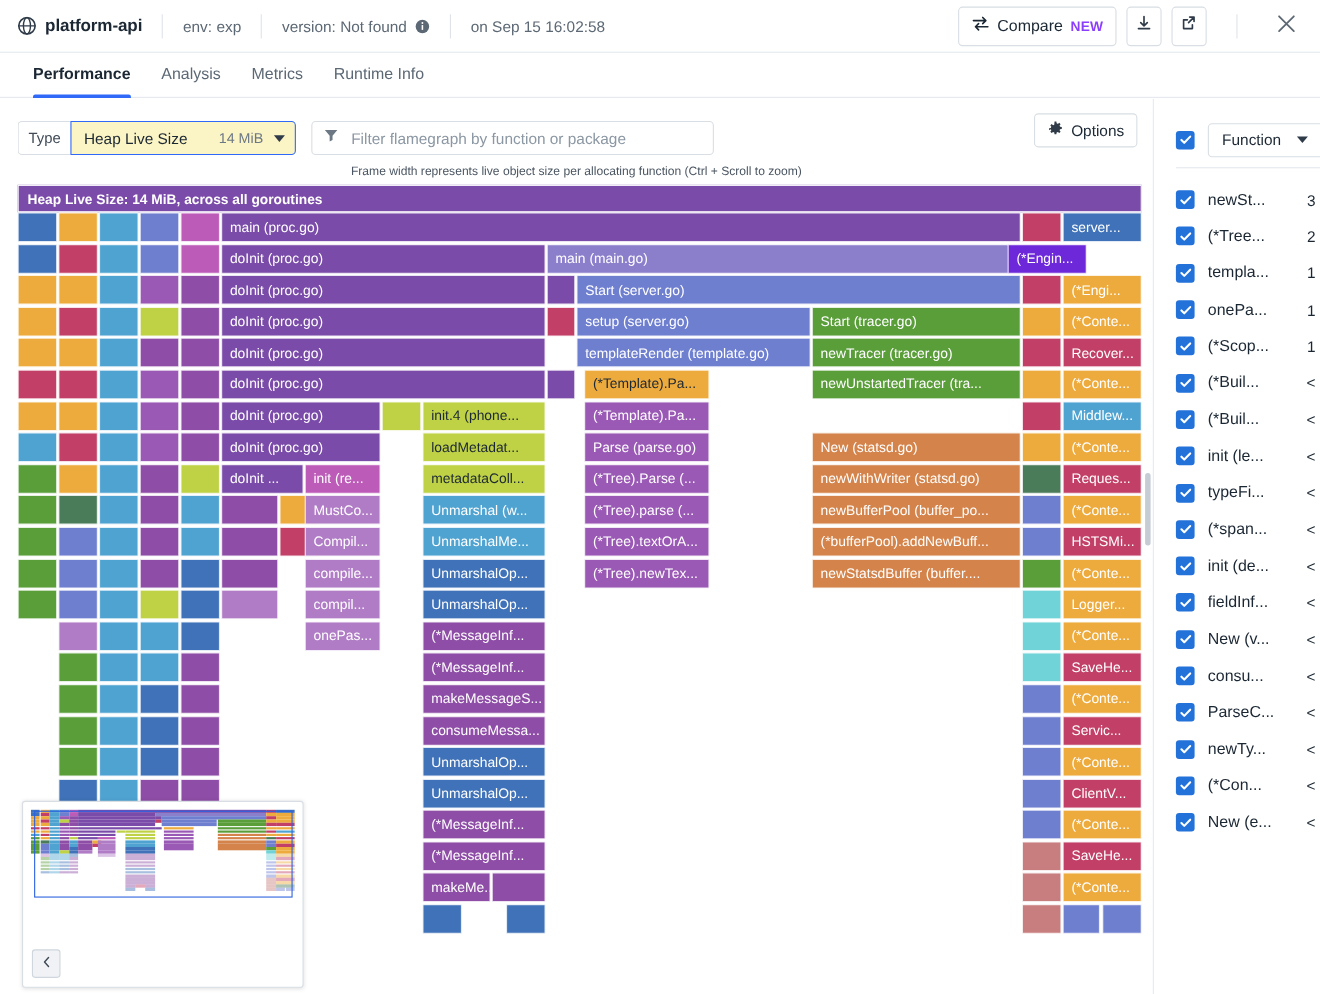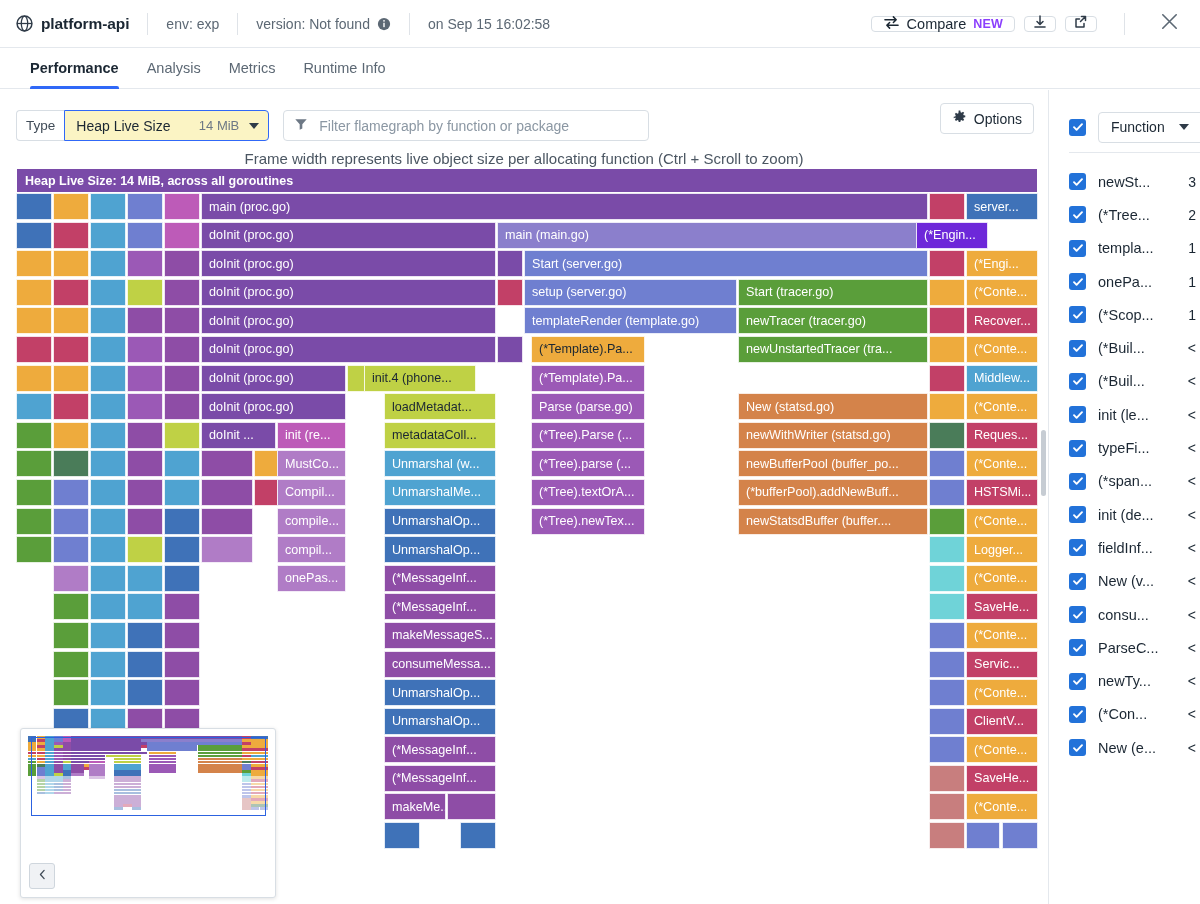--- a/index.html
+++ b/index.html
@@ -21,21 +21,21 @@
   }
   .hdr-left { display: flex; align-items: center; gap: 0; flex: 1 1 auto; min-width: 0; }
   .globe-icon { width: 17px; height: 17px; margin-right: 8px; flex: none; }
   .app-title { font-size: 15.5px; font-weight: bold; color: #1b2733; letter-spacing: -0.1px; }
   .hdr-sep { width: 1px; height: 22px; background: #dfe3e8; margin: 0 18px; flex: none; }
   .hdr-meta { font-size: 14px; color: #5c6874; white-space: nowrap; }
   .info-icon { width: 14px; height: 14px; margin-left: 7px; vertical-align: -2px; }
   .hdr-right { display: flex; align-items: center; gap: 9px; flex: none; }
   .btn {
     border: 1px solid #d8dee4; background: #fff; border-radius: 4px;
-    height: 16px; display: flex; align-items: center; justify-content: center;
+    height: 36px; display: flex; align-items: center; justify-content: center;
     cursor: pointer; padding: 0 11px; gap: 7px;
   }
   .btn-compare { font-size: 14.5px; color: #1b2733; }
   .badge-new { color: #8b3ffd; font-weight: bold; font-size: 12.5px; letter-spacing: 0.2px; }
   .icon-btn { width: 32px; padding: 0; }
   .close-x { width: 34px; height: 34px; cursor: pointer; display:flex; align-items:center; justify-content:center; }
 
   
   .tabs { height: 41px; display: flex; align-items: stretch; border-bottom: 1px solid #e4e8ed; padding-left: 16px; gap: 0; }
   .tab {
@@ -74,21 +74,21 @@
     border: 1px solid #d8dee4; border-radius: 4px; background: #fff;
     display: flex; align-items: center; padding: 0 10px; gap: 9px;
   }
   .filter-input {
     border: none; outline: none; font-size: 14px; color: #1b2733;
     width: 100%; background: transparent; font-family: "Liberation Sans", sans-serif;
   }
   .filter-input::placeholder { color: #8b97a3; }
   .options-btn { position: absolute; right: 14px; top: 13px; height: 31px; font-size: 14px; }
 
-  .fg-hint { text-align: center; font-size: 15px; color: #4b5662; padding: 2px 0 6px 0; }
+  .fg-hint { text-align: center; font-size: 11px; color: #4b5662; padding: 2px 0 6px 0; }
 
   
   .fg-wrap { position: absolute; left: 16px; top: 78px; width: 1022px; bottom: 0; }
   .fg-root {
     height: 25px; background: #7a4ba8; color: #fff; font-size: 12.5px; font-weight: bold;
     display: flex; align-items: center; padding-left: 8px; border: 1px solid #fff;
     border-bottom: 1px solid #fff;
   }
   .fg-rows { position: relative; text-align: center; }
   .fg-row { position: relative; height: 28.6px; }
@@ -329,21 +329,21 @@
               <div class="frm" style="left: 950px; width: 72px; background: rgb(238, 171, 61);">(*Conte...</div>
             </div>
             <div class="fg-row">
               <div class="frm" style="left: 0px; width: 36px; background: rgb(238, 171, 61);"></div>
               <div class="frm" style="left: 37px; width: 36px; background: rgb(238, 171, 61);"></div>
               <div class="frm" style="left: 74px; width: 36px; background: rgb(79, 163, 209);"></div>
               <div class="frm" style="left: 111px; width: 36px; background: rgb(155, 89, 182);"></div>
               <div class="frm" style="left: 148px; width: 36px; background: rgb(142, 77, 166);"></div>
               <div class="frm" style="left: 185px; width: 145px; background: rgb(122, 75, 168);">doInit (proc.go)</div>
               <div class="frm" style="left: 331px; width: 36px; background: rgb(191, 209, 69);"></div>
-              <div class="frm dark-text" style="left: 348px; width: 112px; background: rgb(191, 209, 69);">init.4 (phone...</div>
+              <div class="frm dark-text" style="left: 368px; width: 112px; background: rgb(191, 209, 69);">init.4 (phone...</div>
               <div class="frm" style="left: 515px; width: 114px; background: rgb(155, 89, 182);">(*Template).Pa...</div>
               <div class="frm" style="left: 913px; width: 36px; background: rgb(194, 64, 103);"></div>
               <div class="frm" style="left: 950px; width: 72px; background: rgb(79, 163, 209);">Middlew...</div>
             </div>
             <div class="fg-row">
               <div class="frm" style="left: 0px; width: 36px; background: rgb(79, 163, 209);"></div>
               <div class="frm" style="left: 37px; width: 36px; background: rgb(194, 64, 103);"></div>
               <div class="frm" style="left: 74px; width: 36px; background: rgb(79, 163, 209);"></div>
               <div class="frm" style="left: 111px; width: 36px; background: rgb(155, 89, 182);"></div>
               <div class="frm" style="left: 148px; width: 36px; background: rgb(142, 77, 166);"></div>

